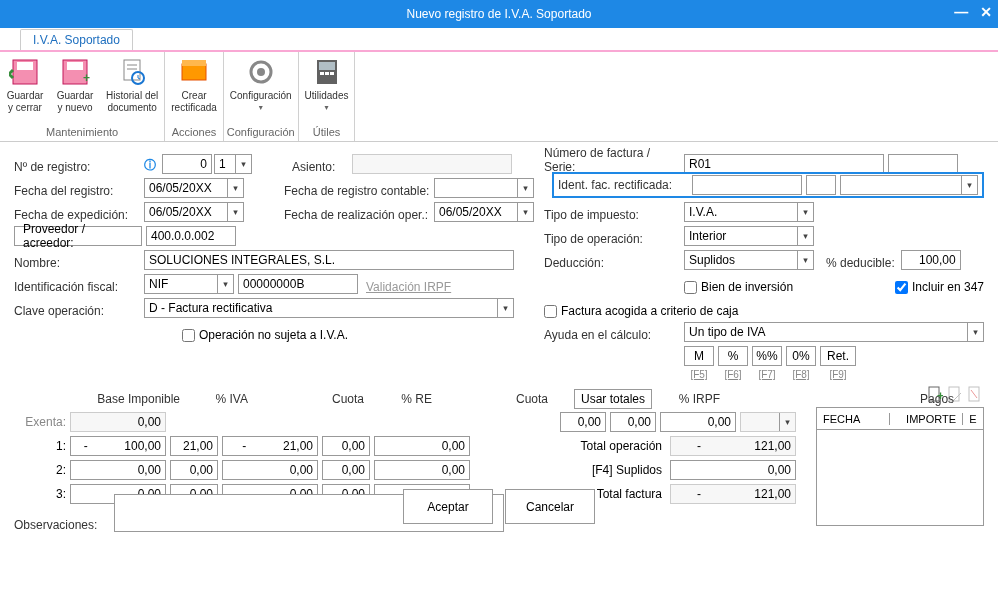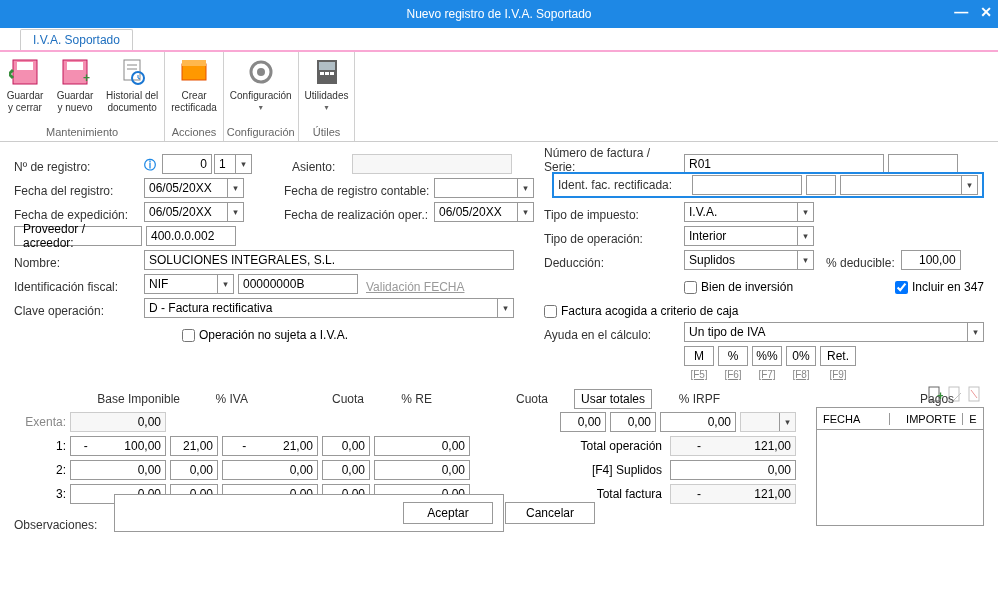--- a/index.html
+++ b/index.html
@@ -38,21 +38,21 @@
 .fkey { font-size: 10px; color: #888; text-decoration: underline; }
 
 .grid-header { display: flex; height: 22px; align-items: center; gap: 16px; }
 .grid-header .h { text-align: right; padding: 0 4px; color: #333; }
 
 .grid-body { }
 .grid-row { display: flex; height: 24px; align-items: center; }
 .grid-row .c { padding: 0 2px; }
 .grid-row .c input { width: 100%; height: 20px; border: 1px solid #999; text-align: right; padding-right: 4px; }
 
-.btn { border: 1px solid #999; background: #fff; height: 22px; padding: 0 14px; cursor: pointer; }
+.btn { border: 1px solid #999; background: #fff; height: 35px; padding: 0 14px; cursor: pointer; }
 
 .pagos-panel { border: 1px solid #999; position: absolute; right: 14px; top: 265px; bottom: 10px; width: 168px; }
 .pagos-panel .icons { position: absolute; top: -22px; right: 0; display: flex; gap: 4px; }
 .pagos-panel .icons svg { cursor: pointer; }
 .pagos-panel .hdr { display: flex; border-bottom: 1px solid #999; height: 22px; align-items: center; }
 .pagos-panel .hdr div { padding: 0 6px; flex: 1; font-size: 11px; }
 
 .bottom-bar { position: absolute; bottom: 12px; left: 0; right: 0; display: flex; justify-content: center; gap: 12px; }
 .bottom-bar .btn { width: 90px; }
 </style>
@@ -196,21 +196,21 @@
         <span class="lbl" style="width:130px;">Nombre:</span>
         <input class="inp" style="width: 370px;" value="SOLUCIONES INTEGRALES, S.L.">
       </div>
       <div class="row">
         <span class="lbl" style="width:130px;">Identificación fiscal:</span>
         <div class="sel" style="width:90px;">
             <span>NIF</span>
             <span class="caret">▾</span>
           </div>
         <input class="inp" style="width: 120px; margin-left: 4px;" value="00000000B">
-        <span class="link" style="margin-left:8px;">Validación FECHA</span>
+        <span class="link" style="margin-left:8px;">Validación IRPF</span>
       </div>
       <div class="row">
         <span class="lbl" style="width:130px;">Clave operación:</span>
         <div class="sel" style="width:370px;">
             <span>D - Factura rectificativa</span>
             <span class="caret">▾</span>
           </div>
       </div>
       <div class="row" style="padding-left:168px;">
         <label class="chk">

